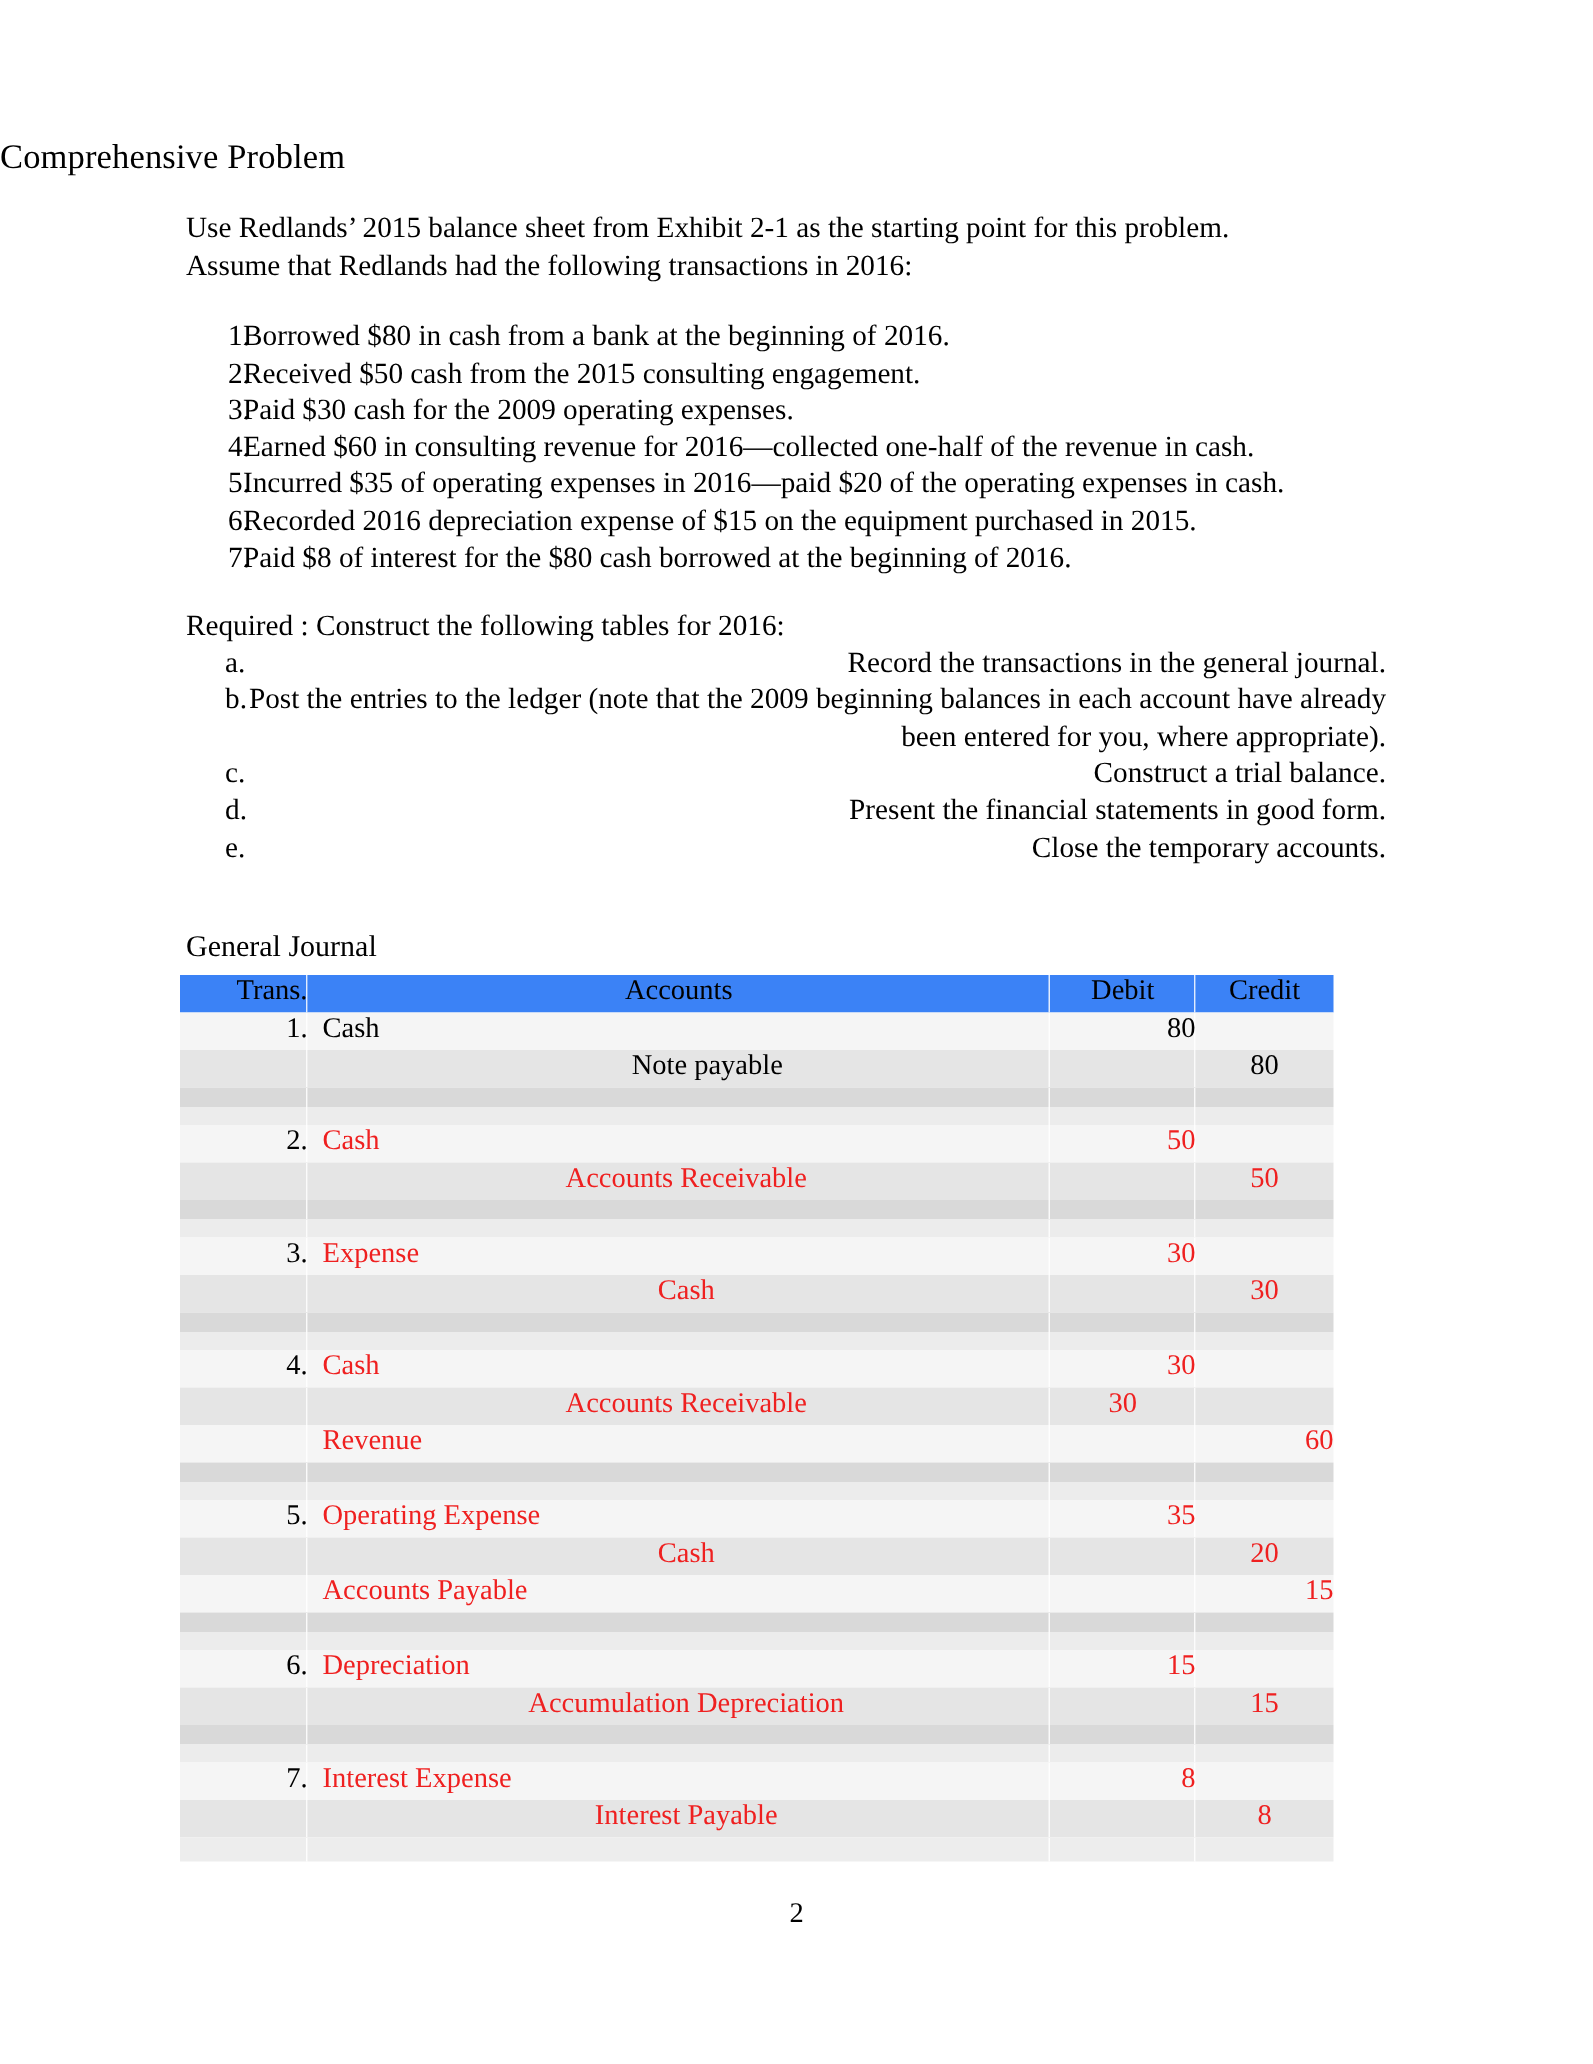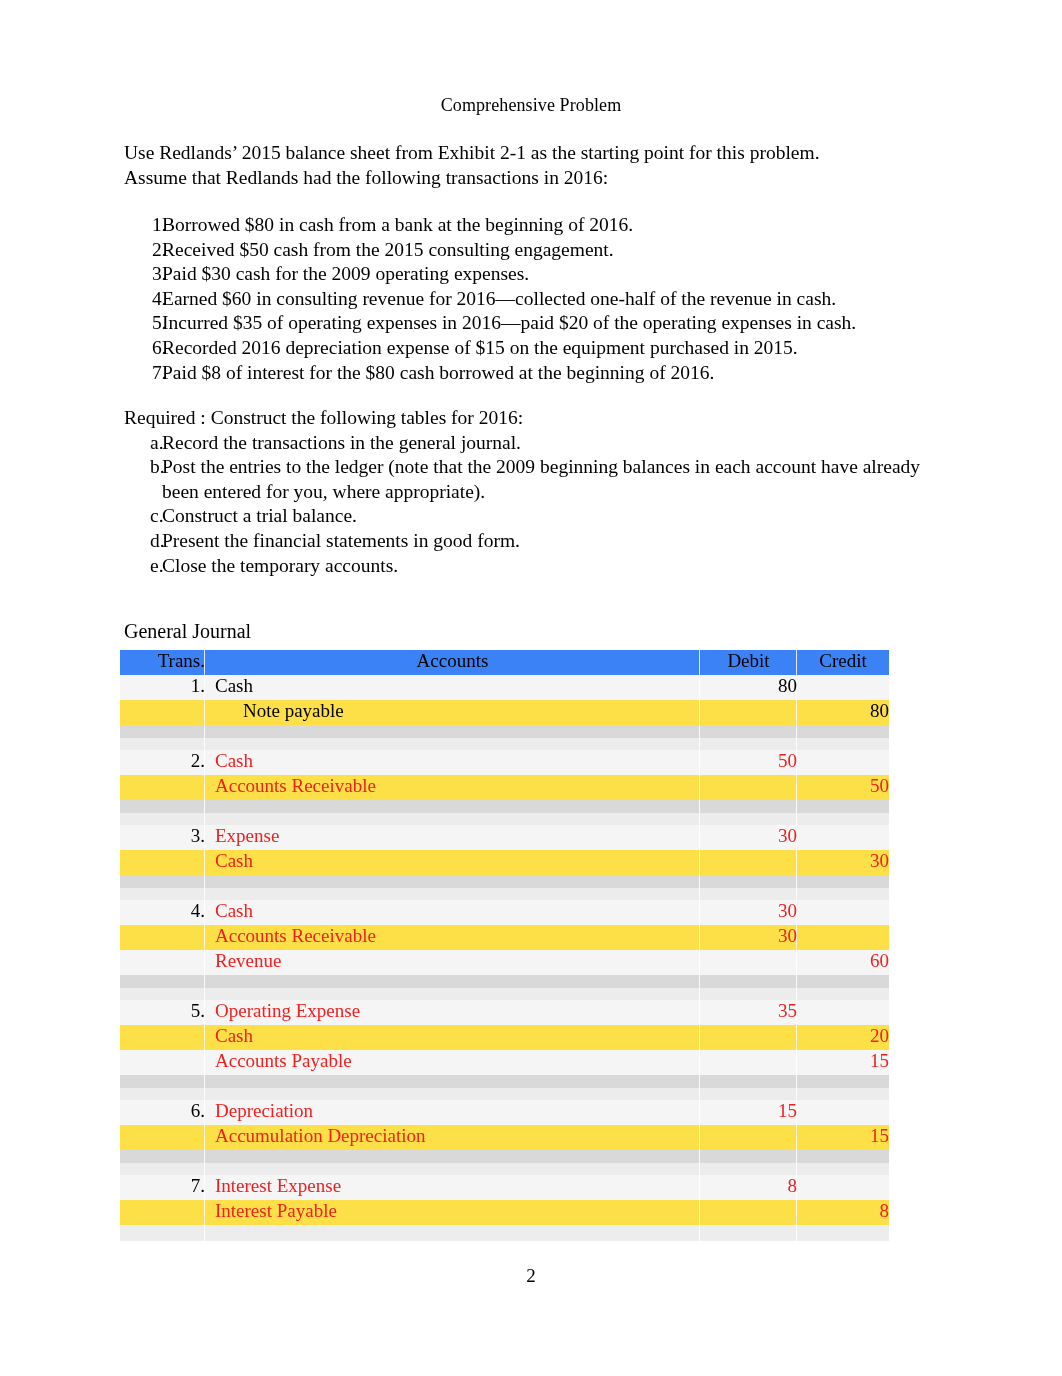--- a/index.html
+++ b/index.html
@@ -20,22 +20,22 @@
     position: absolute;
     inset: 0;
   }
 
   
   .doc-title {
     position: absolute;
     top: 93px;
     left: 0;
     width: 1062px;
-    text-align: center;
-    font-size: 18px;
+    text-align: left;
+    font-size: 23px;
     line-height: 24px;
     letter-spacing: 0.1px;
   }
 
   
   .intro {
     position: absolute;
     top: 141px;
     left: 124px;
     width: 790px;
@@ -84,20 +84,21 @@
   }
   .req-list .num {
     width: 38px;
     padding-left: 26px;
     box-sizing: border-box;
     flex: 0 0 auto;
   }
   .req-list .txt {
     flex: 1 1 auto;
     text-indent: 0;
+    text-align: right;
   }
 
   
   .gj-caption {
     position: absolute;
     top: 619px;
     left: 124px;
     font-size: 20px;
     line-height: 24px;
   }
@@ -124,21 +125,21 @@
     padding: 0;
     margin: 0;
     border: none;
     vertical-align: baseline;
     font-weight: normal;
   }
 
   
   tr.r-head td { background: #3b82f6; height: 25px; }
   tr.r-line td { background: #f5f5f5; height: 25px; }
-  tr.r-line.alt td { background: #fde047; height: 25px; }
+  tr.r-line.alt td { background: #e5e5e5; height: 25px; text-align: center; }
   tr.r-gap  td { background: #d9d9d9; height: 13px; }
   tr.r-gap2 td { background: #ececec; height: 12px; }
   tr.r-tail td { background: #ededed; height: 16px; }
 
   
   td.sep-r { box-shadow: inset -1px 0 0 rgba(255,255,255,0.85); }
 
   .cell-trans {
     text-align: right;
     padding-right: 22px;

